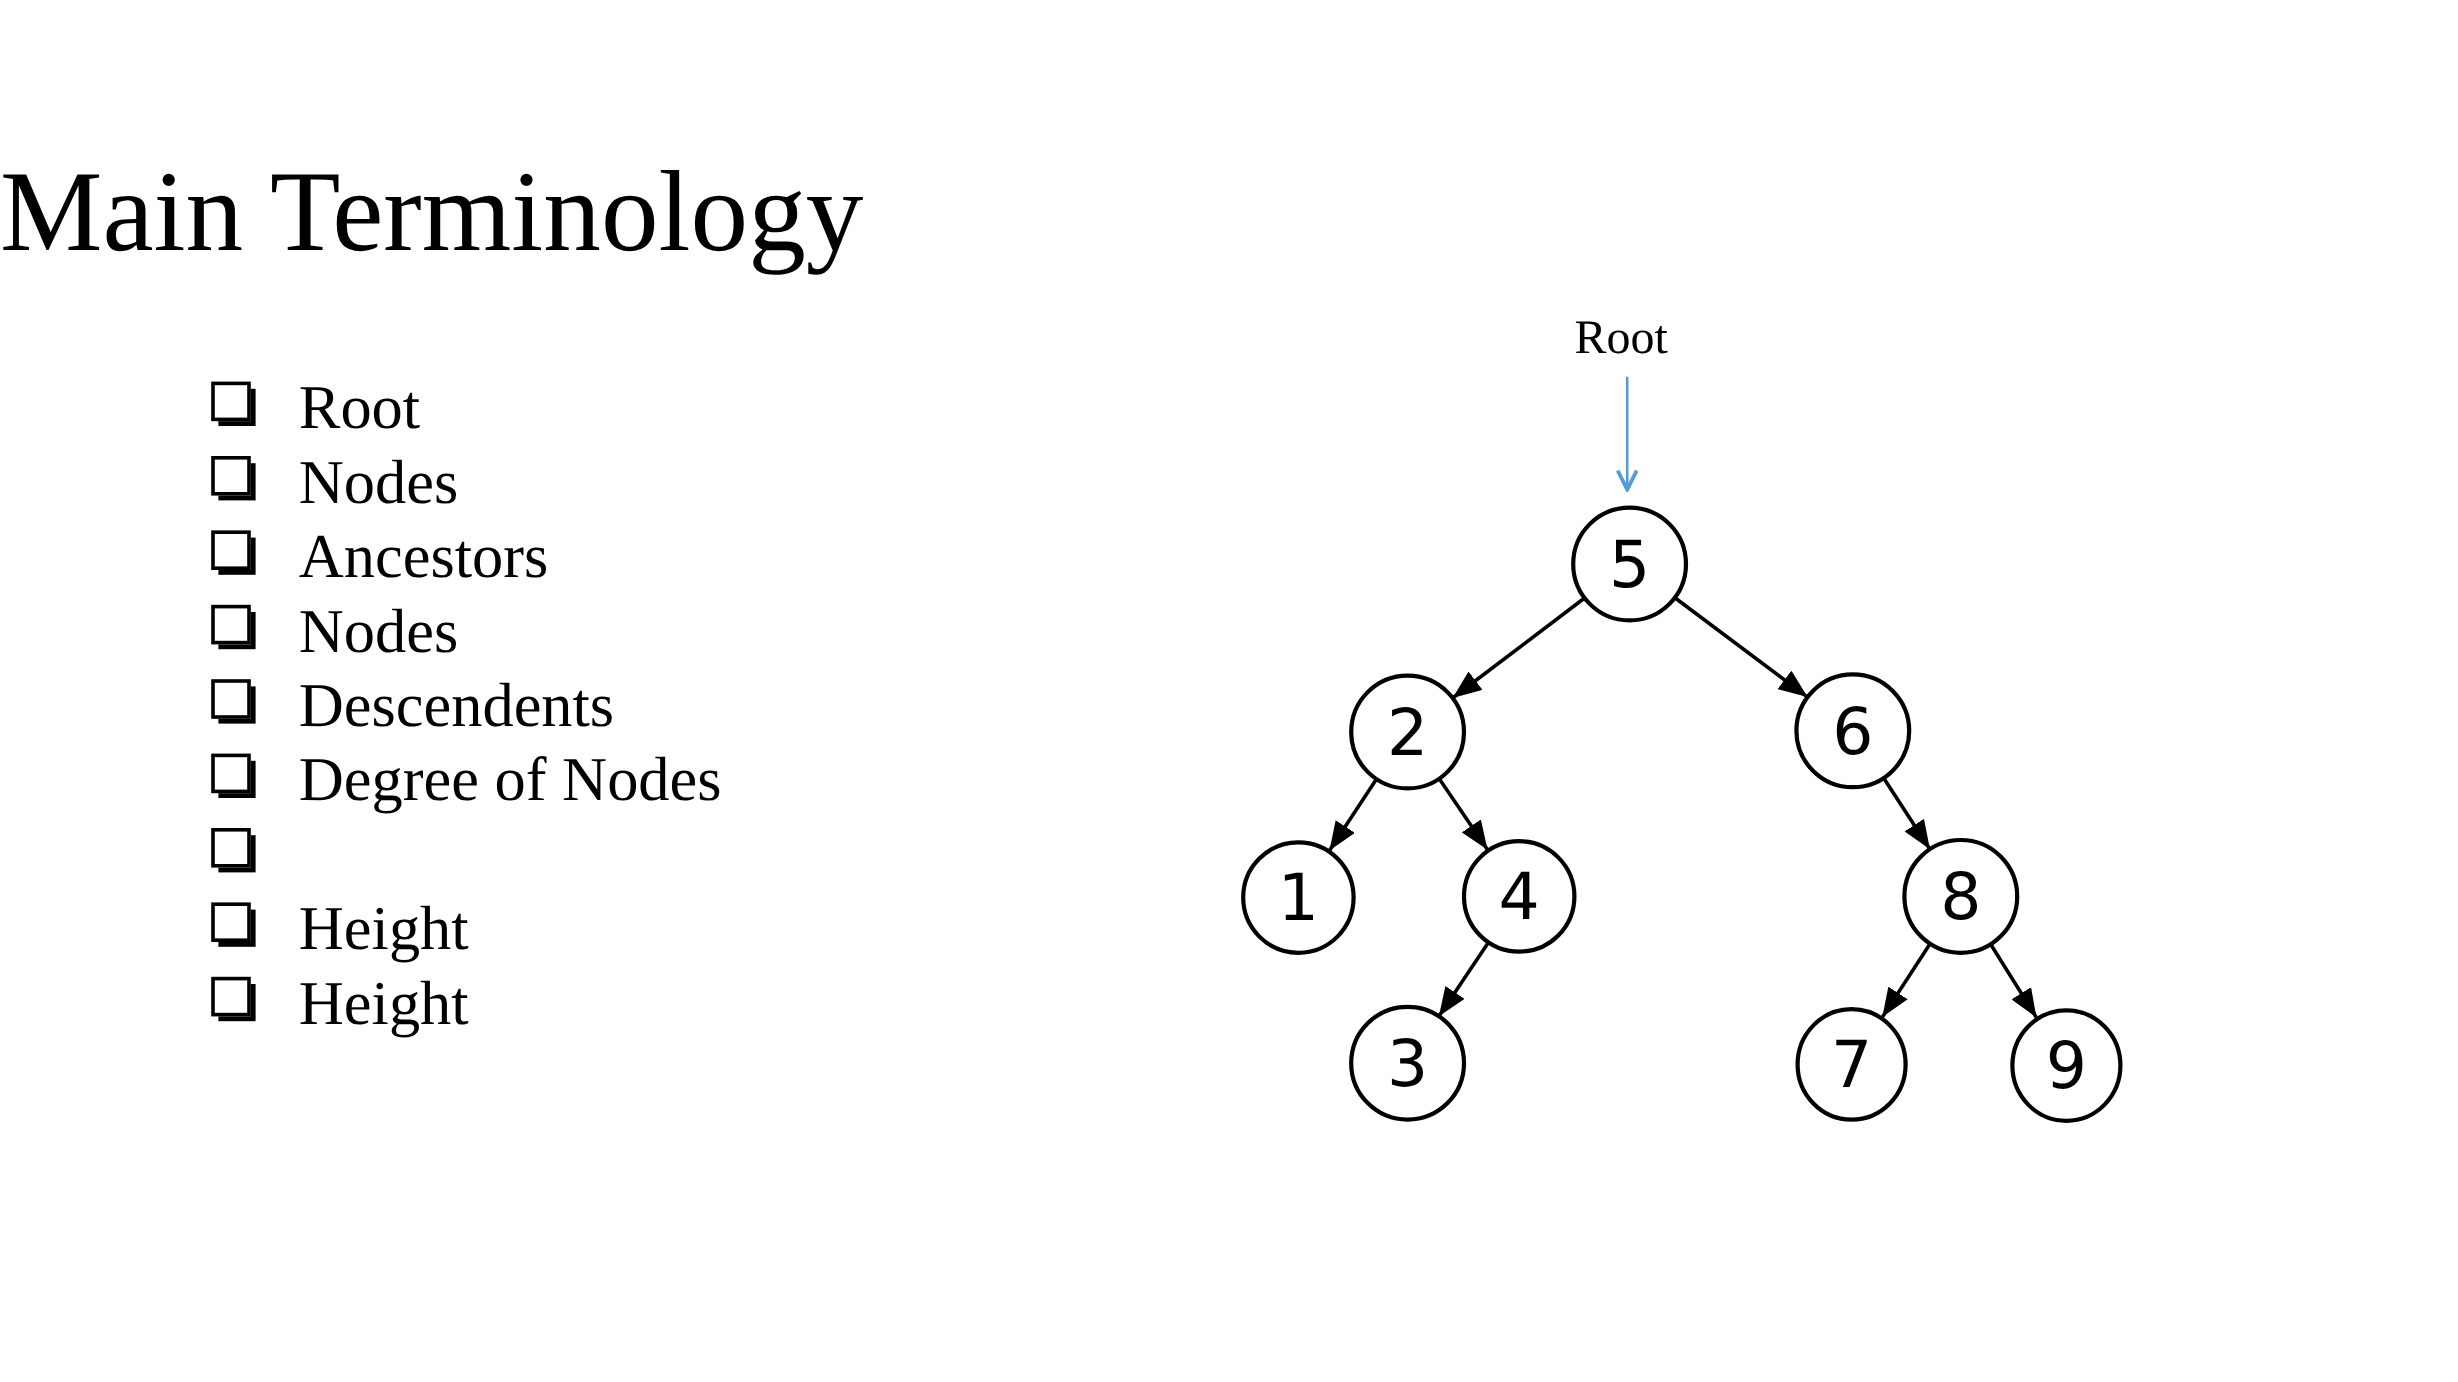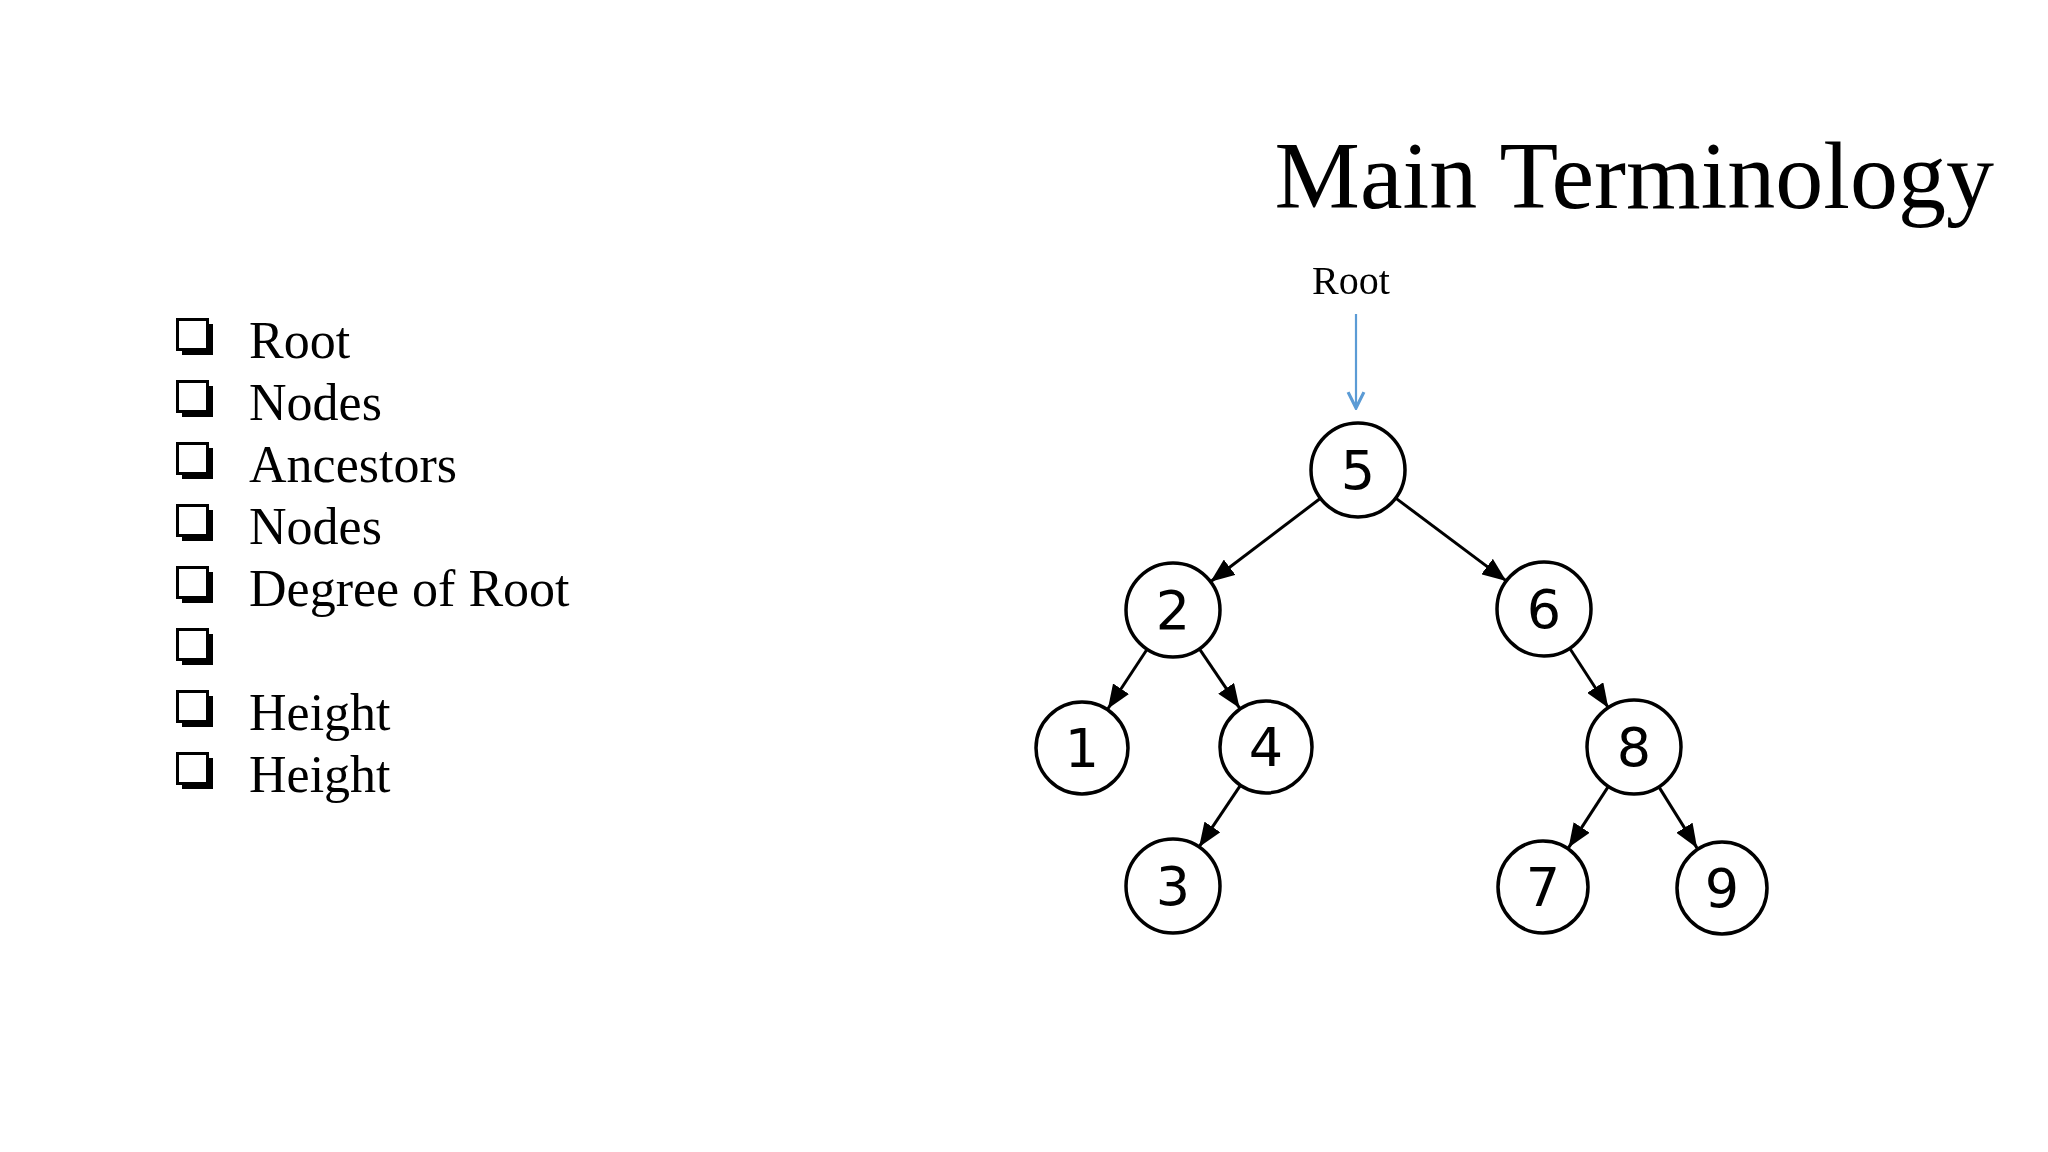--- a/index.html
+++ b/index.html
@@ -15,21 +15,21 @@
     color: #000000;
     font-family: "Liberation Serif", serif;
     overflow: hidden;
   }
   .title {
     position: absolute;
     left: 0;
     right: 54px;
     top: 128px;
     margin: 0;
-    text-align: right;
+    text-align: left;
     font-size: 96px;
     font-weight: 400;
     line-height: 1;
     color: #000000;
   }
   .term-list {
     position: absolute;
     left: 176px;
     top: 310px;
     margin: 0;
@@ -107,21 +107,25 @@
     <li>
       <span class="checkbox"></span>
       <span>Ancestors</span>
     </li>
     <li>
       <span class="checkbox"></span>
       <span>Nodes</span>
     </li>
     <li>
       <span class="checkbox"></span>
-      <span>Degree of Root</span>
+      <span>Descendents</span>
+    </li>
+    <li>
+      <span class="checkbox"></span>
+      <span>Degree of Nodes</span>
     </li>
     <li>
       <span class="checkbox"></span>
     </li>
     <li>
       <span class="checkbox"></span>
       <span>Height</span>
     </li>
     <li>
       <span class="checkbox"></span>

